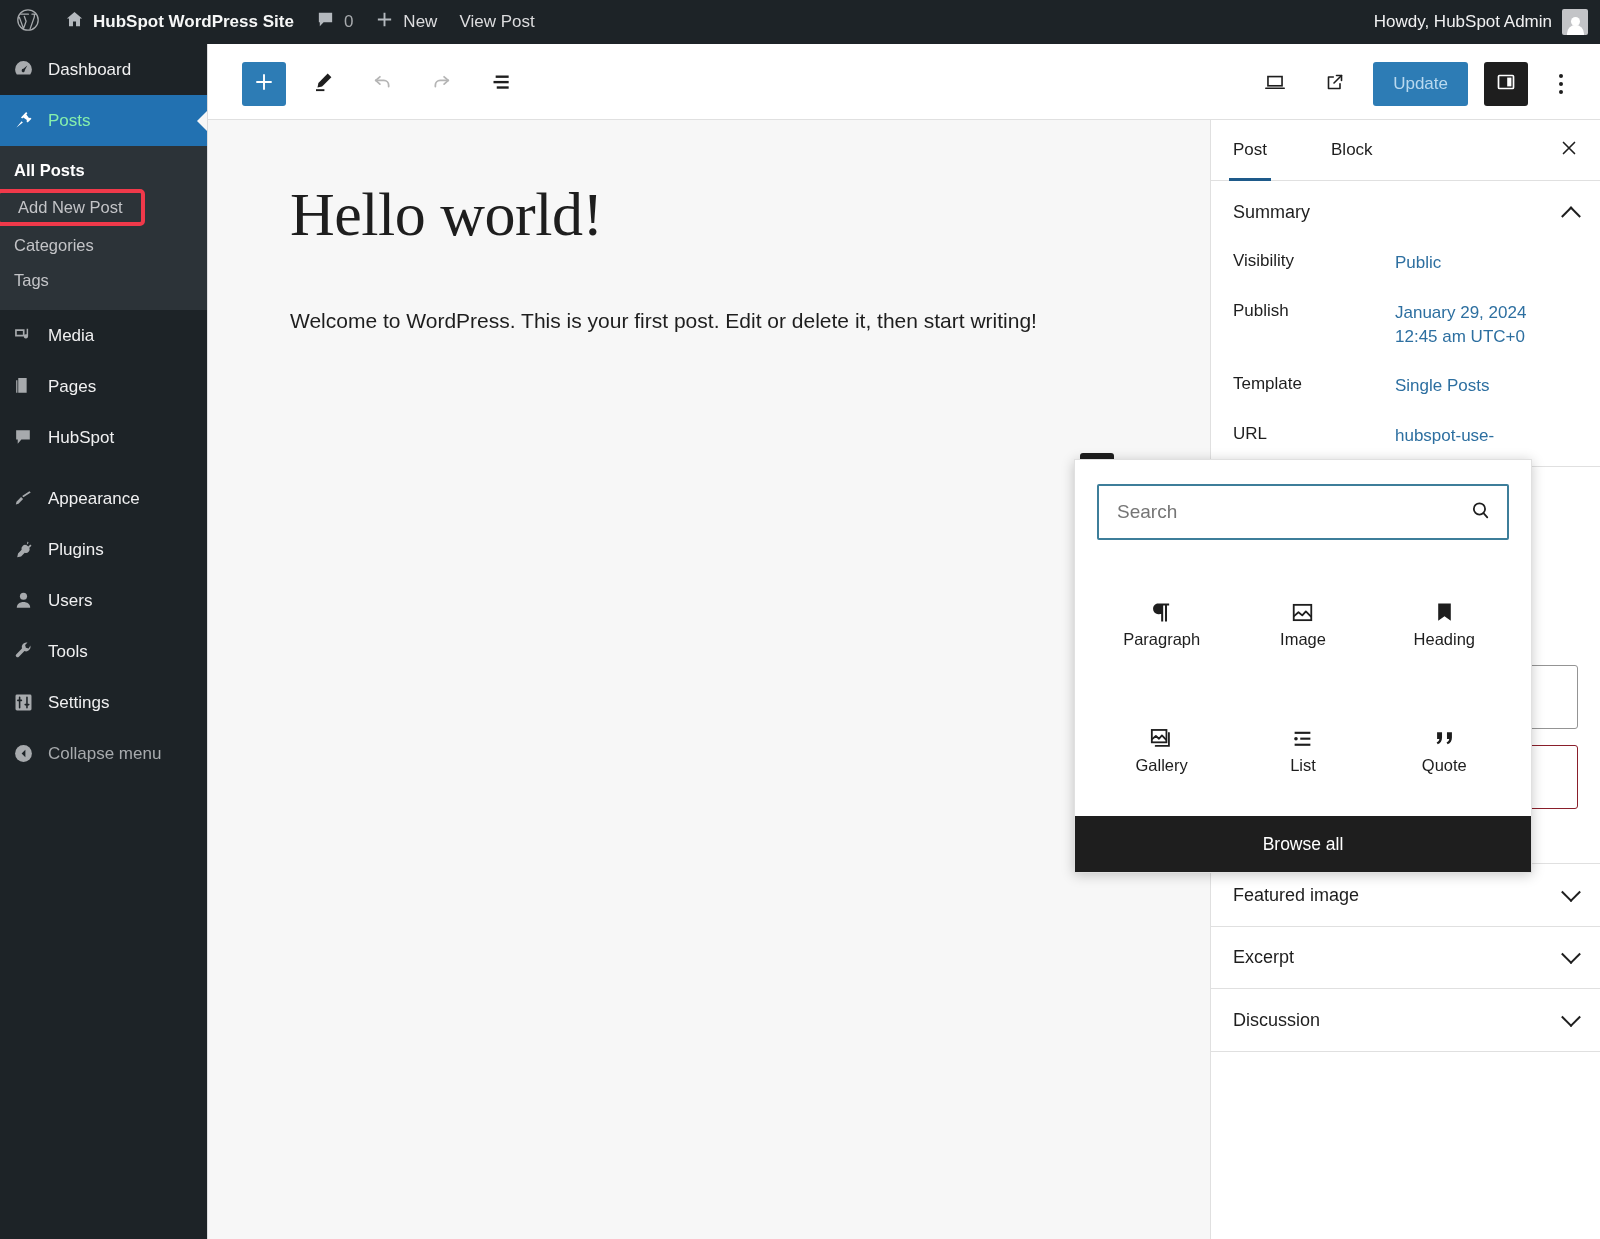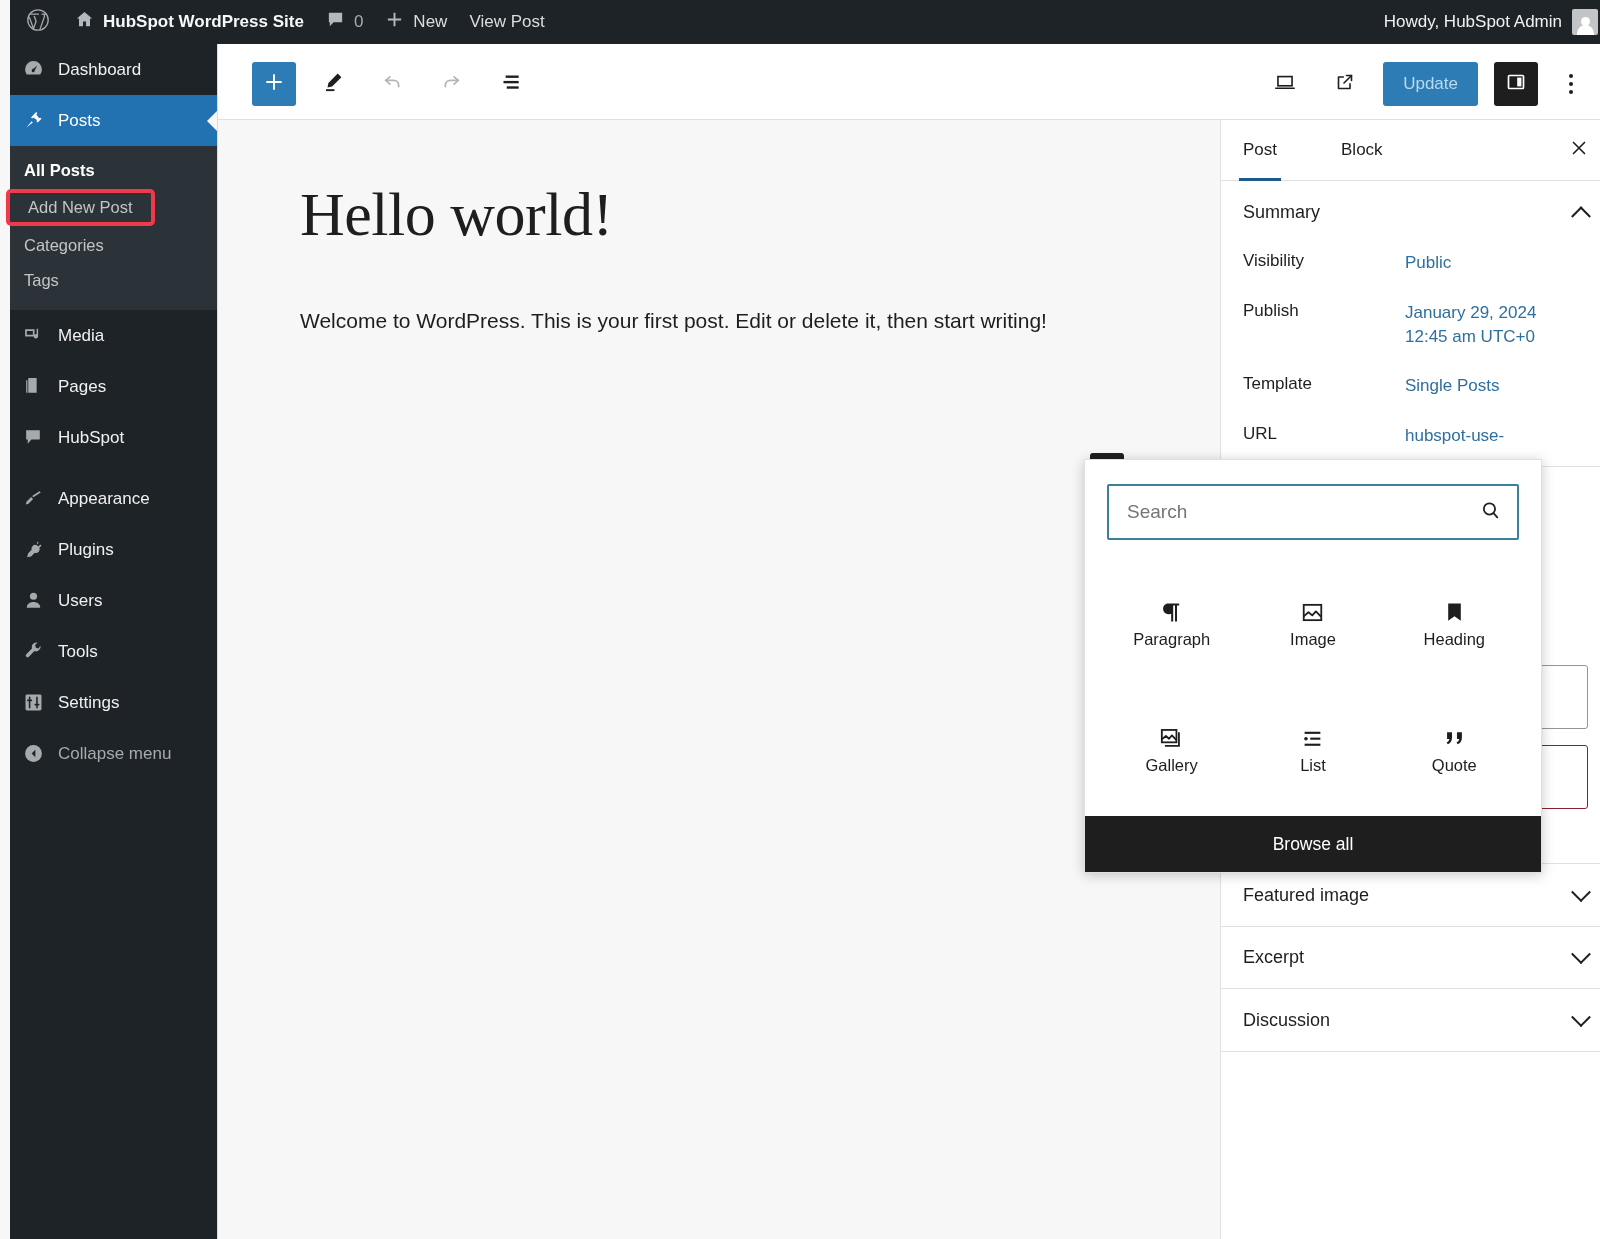--- a/index.html
+++ b/index.html
@@ -1,21 +1,21 @@
 <!DOCTYPE html>
 <html><head>
 <meta charset="utf-8">
 <style>
   * { box-sizing: border-box; margin: 0; padding: 0; }
   html, body {
     width: 1600px; height: 1239px;
     font-family: "Liberation Sans", sans-serif;
     background: #f7f7f7; overflow: hidden;
   }
-  #app { position: relative; width: 1540px; height: 1239px; margin-left: 10px; }
+  #app { position: relative; width: 1540px; height: 1239px; }
 
   
   .adminbar {
     position: absolute; top: 0; left: 0; width: 1600px; height: 44px;
     background: #1d2327; color: #f0f0f1;
     display: flex; align-items: center; font-size: 17px;
   }
   .ab-left { display: flex; align-items: center; height: 100%; }
   .ab-item {
     display: flex; align-items: center; gap: 9px; height: 100%;
@@ -40,21 +40,21 @@
   
   .sidebar {
     position: absolute; top: 44px; left: 0; width: 207px; height: 1195px;
     background: #1d2327; color: #f0f0f1; font-size: 17px;
   }
   .menu-item {
     display: flex; align-items: center; gap: 14px; height: 51px;
     padding-left: 12px; color: #f0f0f1; position: relative;
   }
   .menu-item .ico { width: 22px; height: 22px; display:flex; align-items:center; justify-content:center; color:#a7aaad; flex:none;}
-  .menu-item.current { background: #2271b1; color: #ffffff; }
+  .menu-item.current { background: #2271b1; color: #86efac; }
   .menu-item.current .ico { color: #fff; }
   .menu-item.current::after {
     content: ""; position: absolute; right: -1px; top: 50%; transform: translateY(-50%);
     border: 11px solid transparent; border-right-color: #f7f7f7;
   }
   .menu-item.dim { color: #a7aaad; }
   .menu-item.dim .ico { color: #a7aaad; }
   .submenu { background: #2c3338; padding: 7px 0 12px 0; }
   .sub-item {
     display: block; padding: 8px 0 8px 14px; font-size: 16.5px; color: #c3c4c7;

